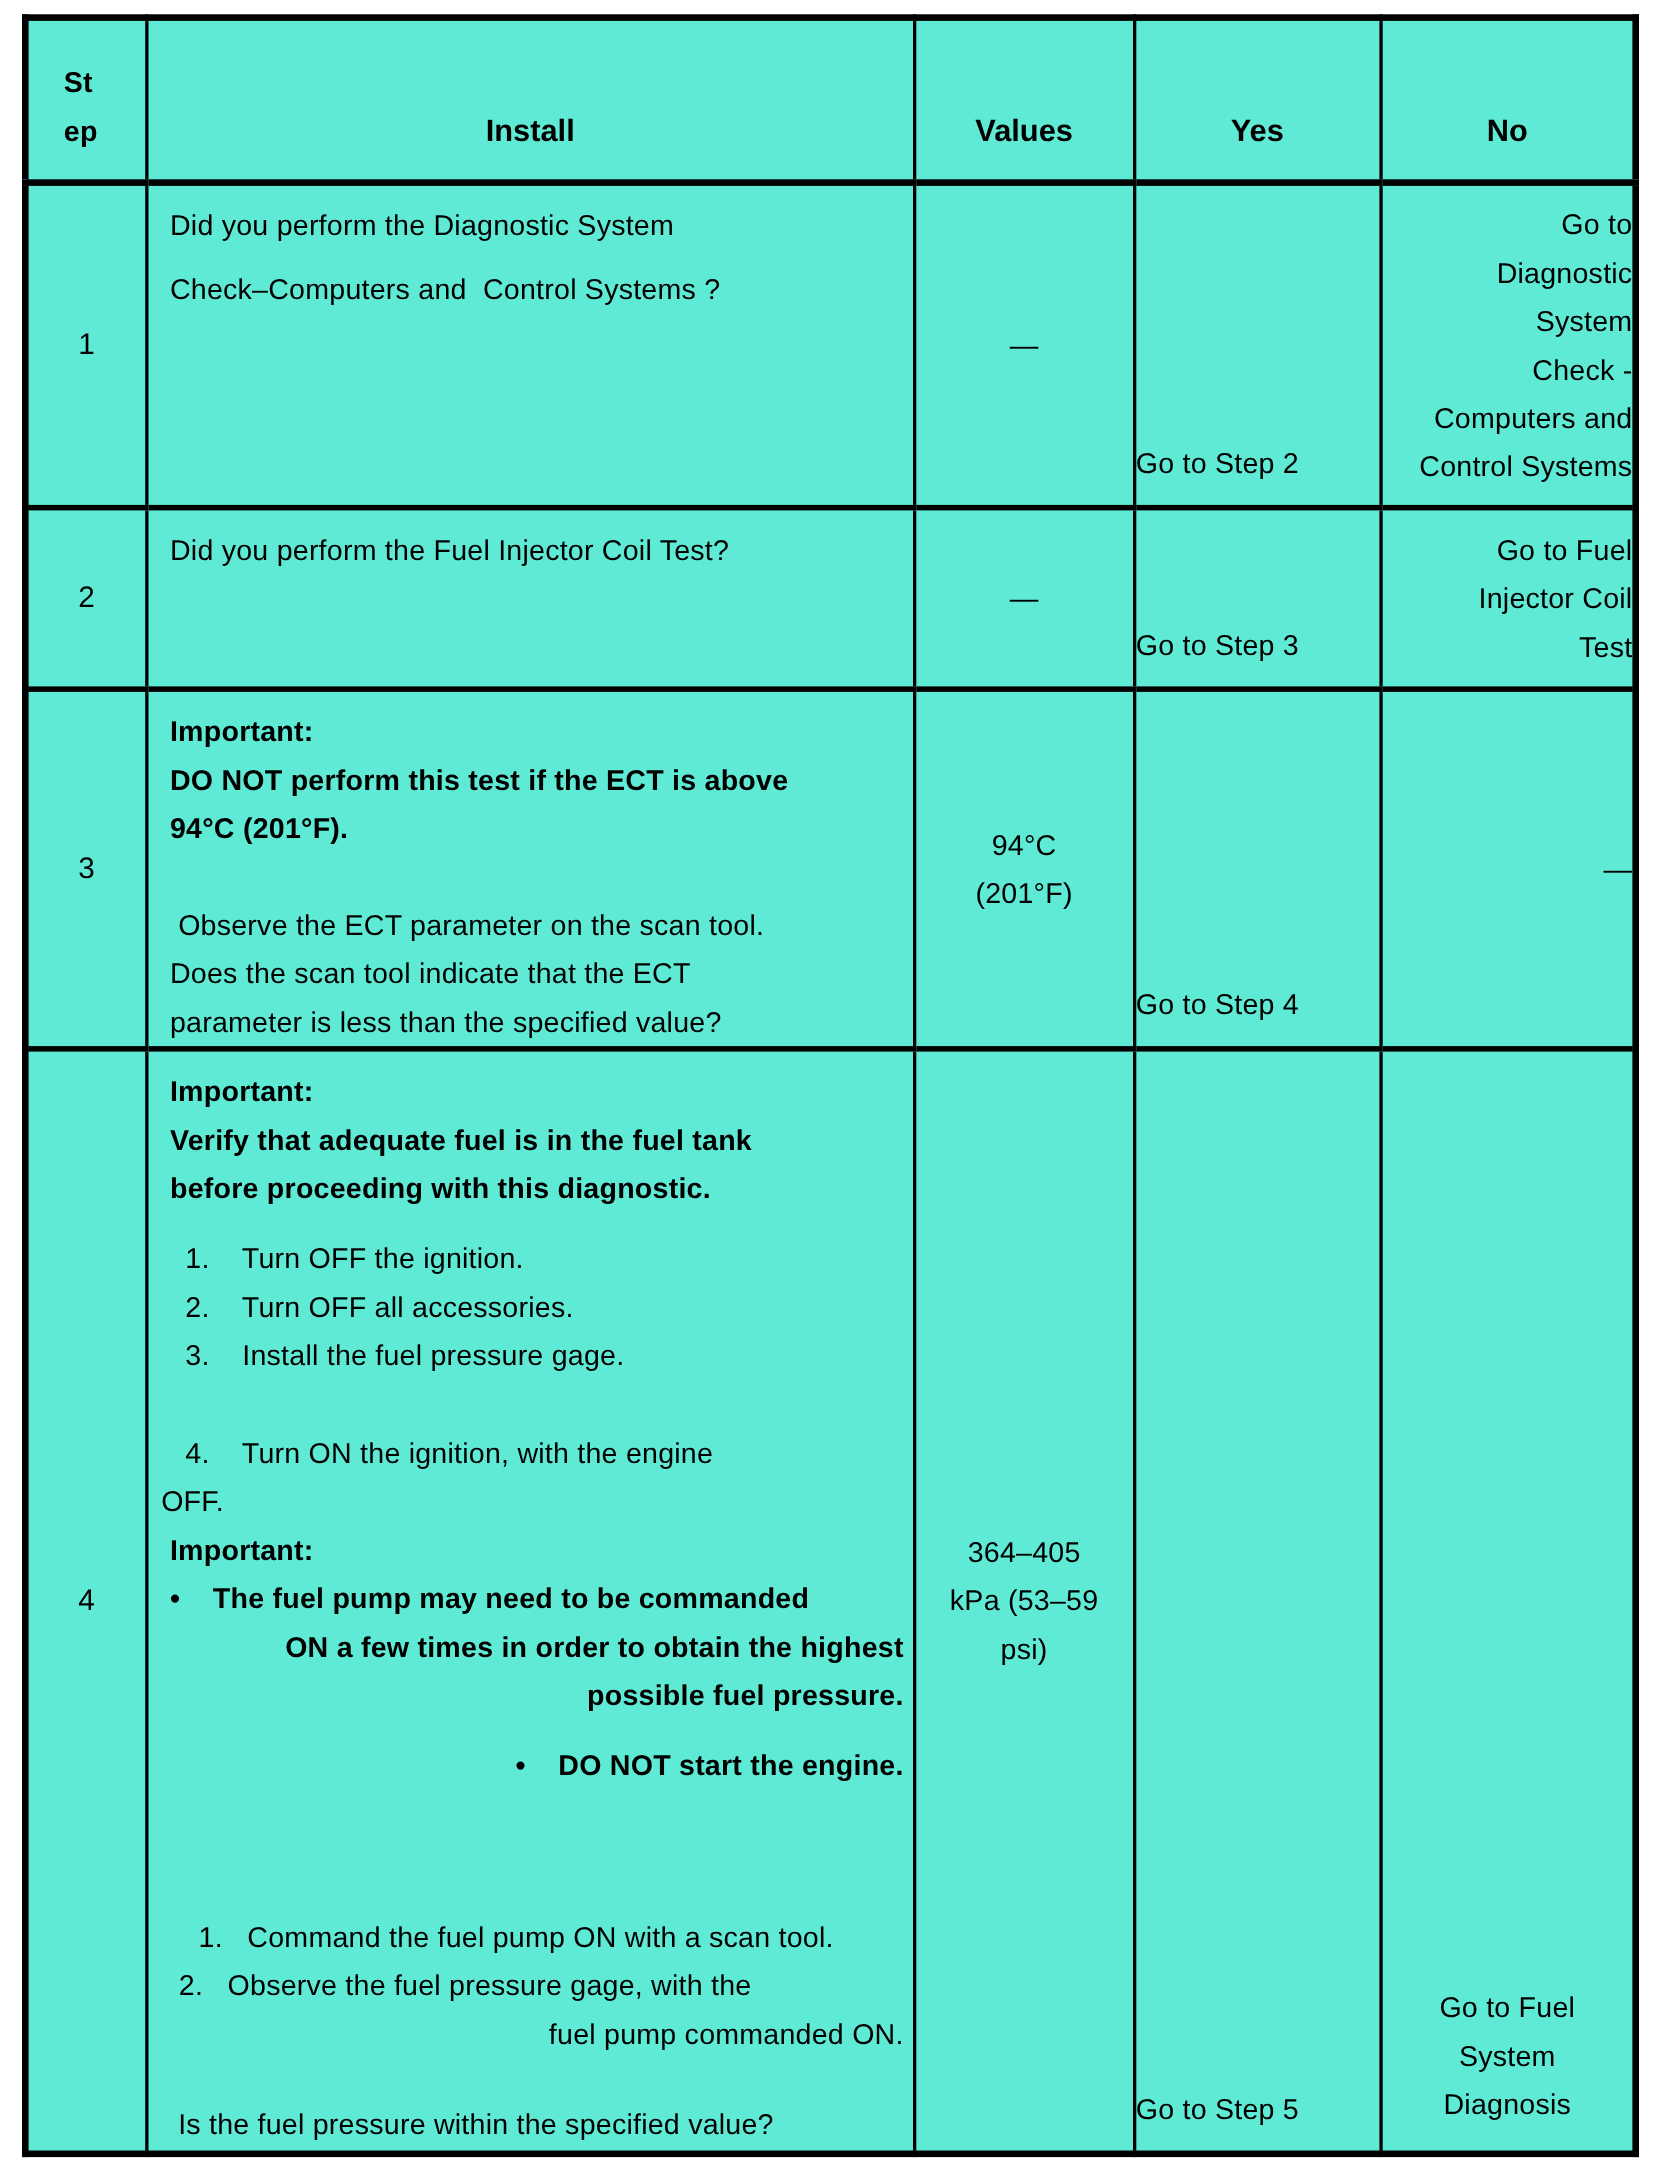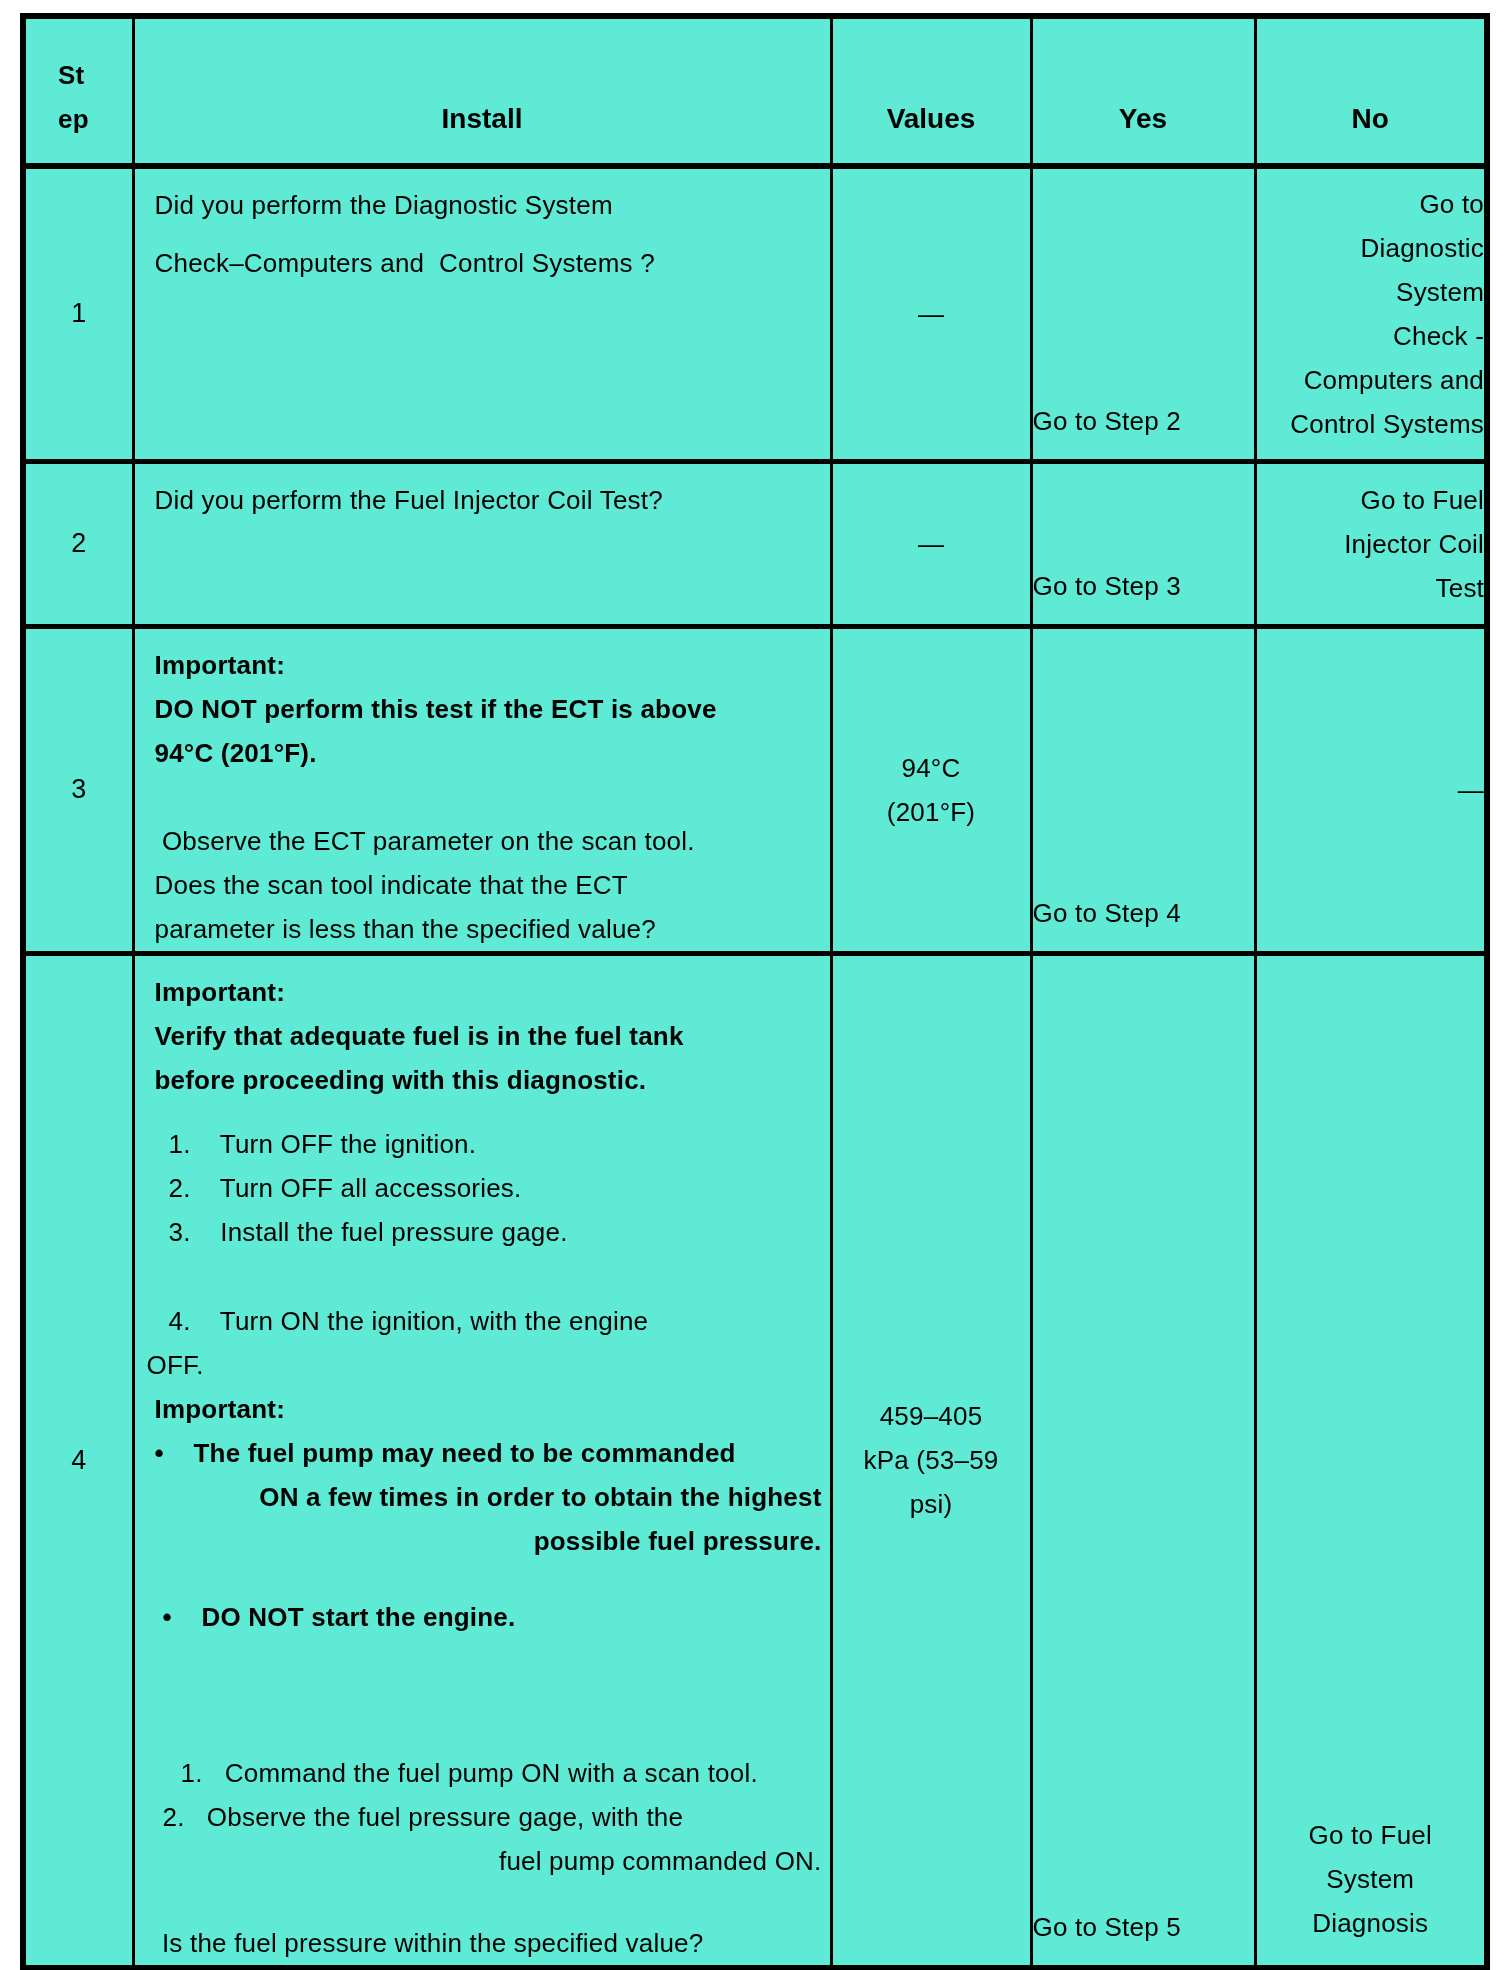--- a/index.html
+++ b/index.html
@@ -51,21 +51,21 @@
   td.action{vertical-align:top;text-align:left;padding:14px 8px 0 20px;}
   td.values{vertical-align:middle;text-align:center;}
   td.yes{vertical-align:bottom;text-align:left;padding-bottom:16px;}
   td.no-mid{vertical-align:middle;text-align:right;}
   td.no-bot{vertical-align:bottom;text-align:center;padding-bottom:20px;}
 
   
   .g14{margin-top:14px;}
   .g20{margin-top:20px;}
   .g45{margin-top:45px;}
-  .g22{margin-top:32px;}
+  .g22{margin-top:20px;text-align:right;}
   .g112{margin-top:112px;}
   .g38{margin-top:38px;}
   .ind14{margin-left:14px;}
   .o8{margin-left:-8px;}
   .outd{margin-left:-18px;padding-left:44px;}
   .ind8{margin-left:8px;}
   .o5{margin-left:-5px;text-align:right;}
 </style>
 </head>
 <body>
@@ -171,21 +171,21 @@
           <div class="ln b">•    The fuel pump may need to be commanded</div>
           <div class="ln b o5">ON a few times in order to obtain the highest</div>
           <div class="ln b o5">possible fuel pressure.</div>
           <div class="ln b g22 ind8">•    DO NOT start the engine.</div>
           <div class="ln g112 outd">1.   Command the fuel pump ON with a scan tool.</div>
           <div class="ln ind8">2.   Observe the fuel pressure gage, with the</div>
           <div class="ln o5">fuel pump commanded ON.</div>
           <div class="ln g38"> Is the fuel pressure within the specified value?</div>
         </td>
         <td class="values">
-          <div class="ln">459–405</div>
+          <div class="ln">364–405</div>
           <div class="ln">kPa (53–59</div>
           <div class="ln">psi)</div>
         </td>
         <td class="yes">
           <div class="ln">Go to Step 5</div>
         </td>
         <td class="no-bot">
           <div class="ln">Go to Fuel</div>
           <div class="ln">System</div>
           <div class="ln">Diagnosis</div>

